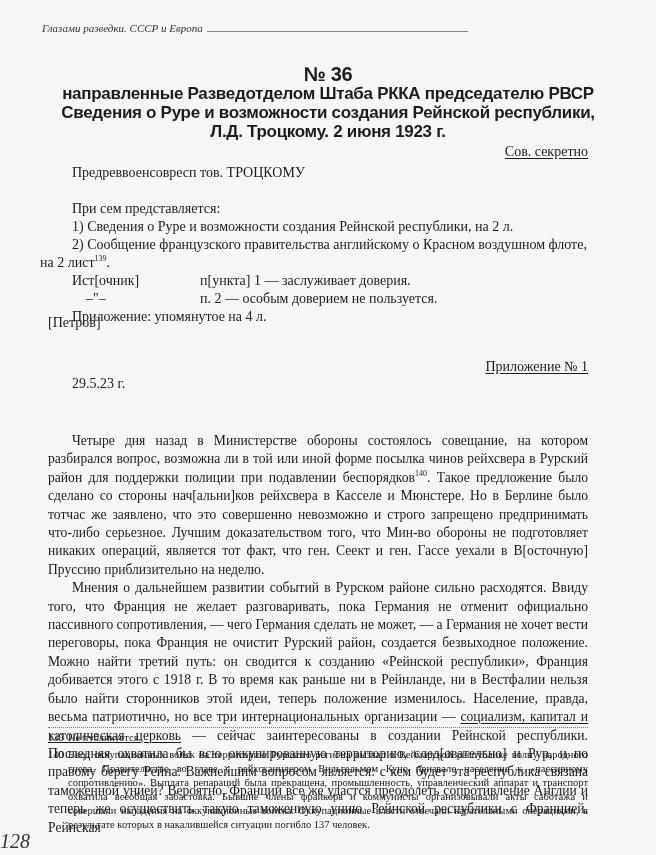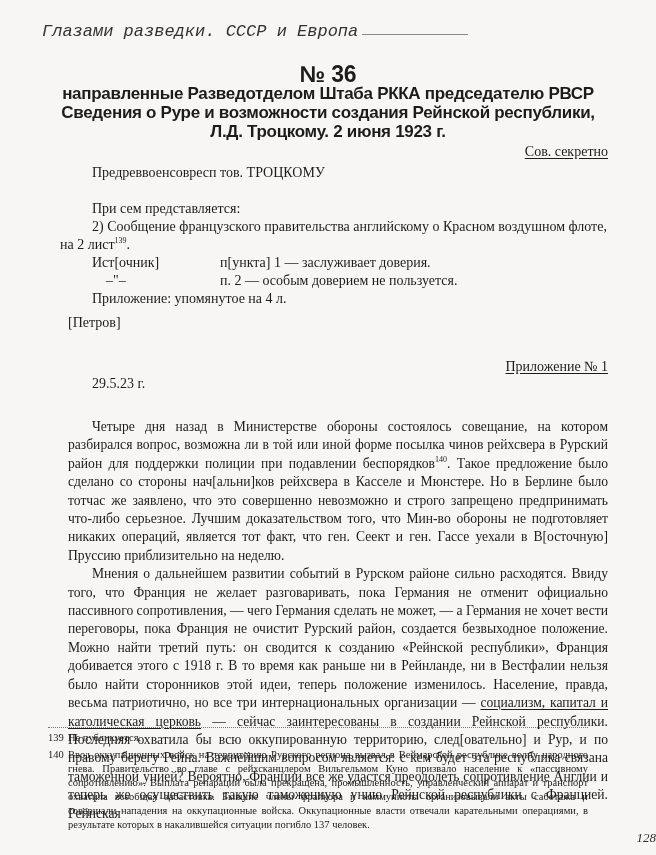--- a/index.html
+++ b/index.html
@@ -6,44 +6,44 @@
   body {
     width: 656px; height: 855px; overflow: hidden;
     background: #f7f6f4;
     color: #1c1c1c;
     font-family: "Liberation Serif", "DejaVu Serif", serif;
     position: relative;
   }
   .running-head {
     position: absolute; left: 42px; top: 22px; right: 188px;
     display: flex; align-items: center;
-    font-style: italic; font-size: 17px; color: #333; font-family: Liberation Mono, monospace;
+    font-style: italic; font-size: 11px; color: #333;
   }
   .running-head .rule { flex: 1; height: 0; border-top: 1px solid #888; margin-left: 4px; margin-top: 6px; }
   .title-block {
     position: absolute; left: 40px; width: 576px; top: 65px;
     text-align: center; font-weight: bold; font-size: 17px; line-height: 19px;
     font-family: "Liberation Sans Narrow", "Liberation Sans", sans-serif;
     letter-spacing: -0.3px;
   }
-  .title-block .num { font-size: 23px; }
-  .block { position: absolute; left: 48px; width: 540px; font-size: 14px; line-height: 18px; margin-left: 20px; }
+  .title-block .num { font-size: 20px; }
+  .block { position: absolute; left: 48px; width: 540px; font-size: 14px; line-height: 18px; }
   .right { text-align: right; }
   .u { text-decoration: underline; text-underline-offset: 2px; }
   .indent { padding-left: 24px; }
   .p { text-indent: 24px; text-align: justify; margin: 0; }
   .row { display: flex; }
   .col1 { width: 100px; padding-left: 24px; }
   sup { font-size: 8px; line-height: 0; }
   .footnote-rule { position: absolute; left: 48px; width: 540px; top: 727px; border-top: 1px dotted #777; }
   .footnotes { position: absolute; left: 48px; width: 540px; top: 731px; font-size: 10.5px; line-height: 14px; }
   .fn { display: flex; }
   .fn .fnnum { width: 20px; flex: none; }
   .fn .fntext { flex: 1; text-align: justify; }
-  .page-number { position: absolute; left: 0; right: 0; top: 830px; text-align: right; font-style: italic; font-size: 13px; color: #333; }
+  .page-number { position: absolute; left: 0; right: 0; top: 830px; text-align: left; font-style: italic; font-size: 20px; color: #333; }
 </style>
 </head>
 <body>
 
 <div class="running-head">
   <span>Глазами разведки. СССР и Европа</span>
   <span class="rule"></span>
 </div>
 
 <div class="title-block">
@@ -54,20 +54,21 @@
 </div>
 
 <div class="block right" style="top:143px;">
   <span class="u">Сов. секретно</span>
 </div>
 
 <div class="block indent" style="top:164px;">Предреввоенсовресп тов. ТРОЦКОМУ</div>
 
 <div class="block" style="top:200px;">
   <div class="indent">При сем представляется:</div>
+  <div class="indent">1) Сведения о Руре и возможности создания Рейнской республики, на 2 л.</div>
   <div class="indent">2) Сообщение французского правительства английскому о Красном воздушном флоте,</div>
   <div style="margin-left:-8px;">
     <span>на 2 лист</span><sup>139</sup><span>.</span>
   </div>
   <div class="row">
     <span class="col1">Ист[очник]</span>
     <span style="padding-left:28px;text-align:right;">п[ункта] 1 — заслуживает доверия.</span>
   </div>
   <div class="row">
     <span class="col1" style="padding-left:38px;width:86px;">–"–</span>
@@ -79,21 +80,21 @@
 <div class="block" style="top:314px; display:flex; justify-content:space-between;">
   <span>[Петров]</span>
 </div>
 
 <div class="block right" style="top:358px;">
   <span class="u">Приложение № 1</span>
 </div>
 
 <div class="block indent" style="top:375px;">29.5.23 г.</div>
 
-<div class="block" style="top:418px; font-size:13.6px; line-height:18.4px;">
+<div class="block" style="top:432px; font-size:13.6px; line-height:18.4px;">
   <p class="p"><span>Четыре дня назад в Министерстве обороны состоялось совещание, на котором разбирался вопрос, возможна ли в той или иной форме посылка чинов рейхсвера в Рурский район для поддержки полиции при подавлении беспорядков</span><sup>140</sup><span>. Такое предложение было сделано со стороны нач[альни]ков рейхсвера в Касселе и Мюнстере. Но в Берлине было тотчас же заявлено, что это совершенно невозможно и строго запрещено предпринимать что-либо серьезное. Лучшим доказательством того, что Мин-во обороны не подготовляет никаких операций, является тот факт, что ген. Сеект и ген. Гассе уехали в В[осточную] Пруссию приблизительно на неделю.</span></p>
   <p class="p"><span>Мнения о дальнейшем развитии событий в Рурском районе сильно расходятся. Ввиду того, что Франция не желает разговаривать, пока Германия не отменит официально пассивного сопротивления, — чего Германия сделать не может, — а Германия не хочет вести переговоры, пока Франция не очистит Рурский район, создается безвыходное положение. Можно найти третий путь: он сводится к созданию «Рейнской республики», Франция добивается этого с 1918 г. В то время как раньше ни в Рейнланде, ни в Вестфалии нельзя было найти сторонников этой идеи, теперь положение изменилось. Население, правда, весьма патриотично, но все три интернациональных организации — </span><span class="u">социализм, капитал и католическая церковь</span><span> — сейчас заинтересованы в создании Рейнской республики. Последняя охватила бы всю оккупированную территорию, след[овательно] и Рур, и по правому берегу Рейна. Важнейшим вопросом является: с кем будет эта республика связана таможенной унией? Вероятно, Франции все же удастся преодолеть сопротивление Англии и теперь же осуществить такую таможенную унию Рейнской республики с Францией. Рейнская</span></p>
 </div>
 
 <div class="footnote-rule"></div>
 
 <div class="footnotes">
   <div class="fn">
     <span class="fnnum">139</span>
     <span class="fntext">Не публикуется.</span>

